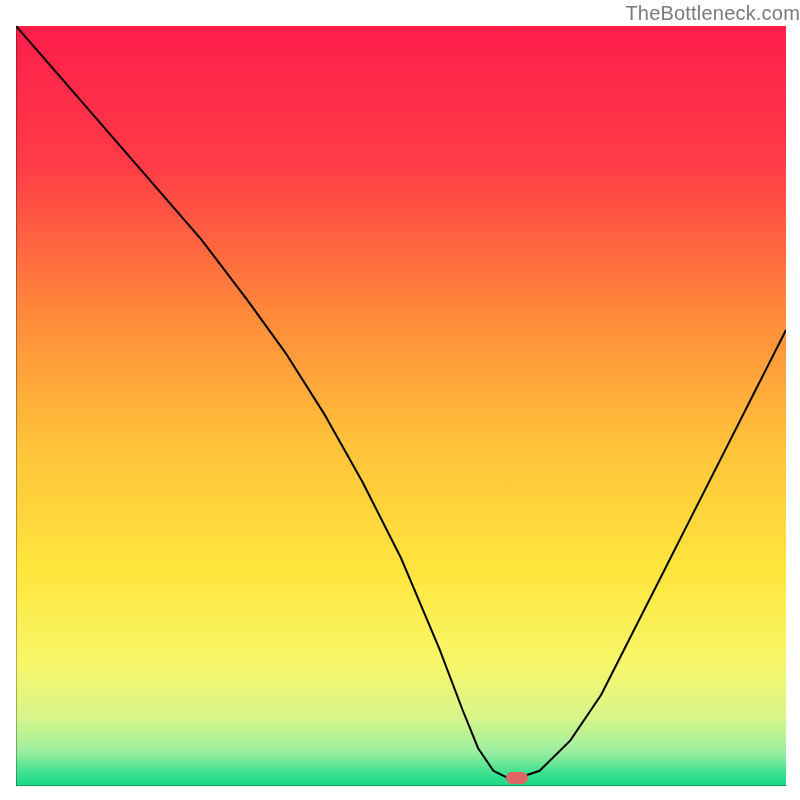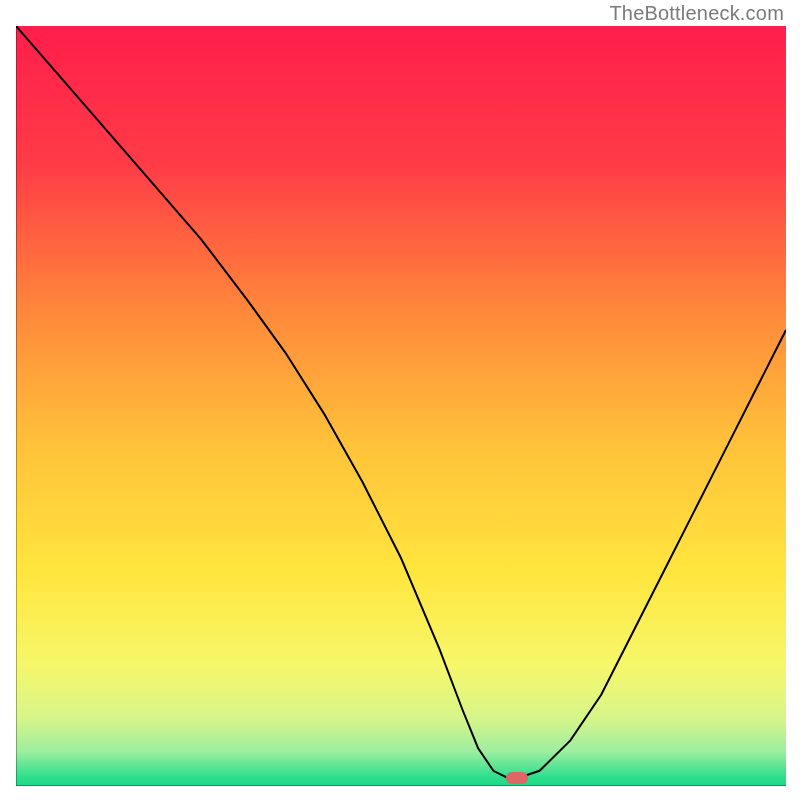--- a/index.html
+++ b/index.html
@@ -11,21 +11,21 @@
     font-family: Arial, Helvetica, sans-serif;
   }
   .container {
     position: relative;
     width: 800px;
     height: 800px;
   }
   .watermark {
     position: absolute;
     top: 2px;
-    right: 16px;
+    right: 0;
     font-size: 20px;
     color: #7a7a7a;
     font-weight: 500;
     letter-spacing: 0.2px;
   }
   .plot {
     position: absolute;
     left: 16px;
     top: 26px;
     width: 770px;

